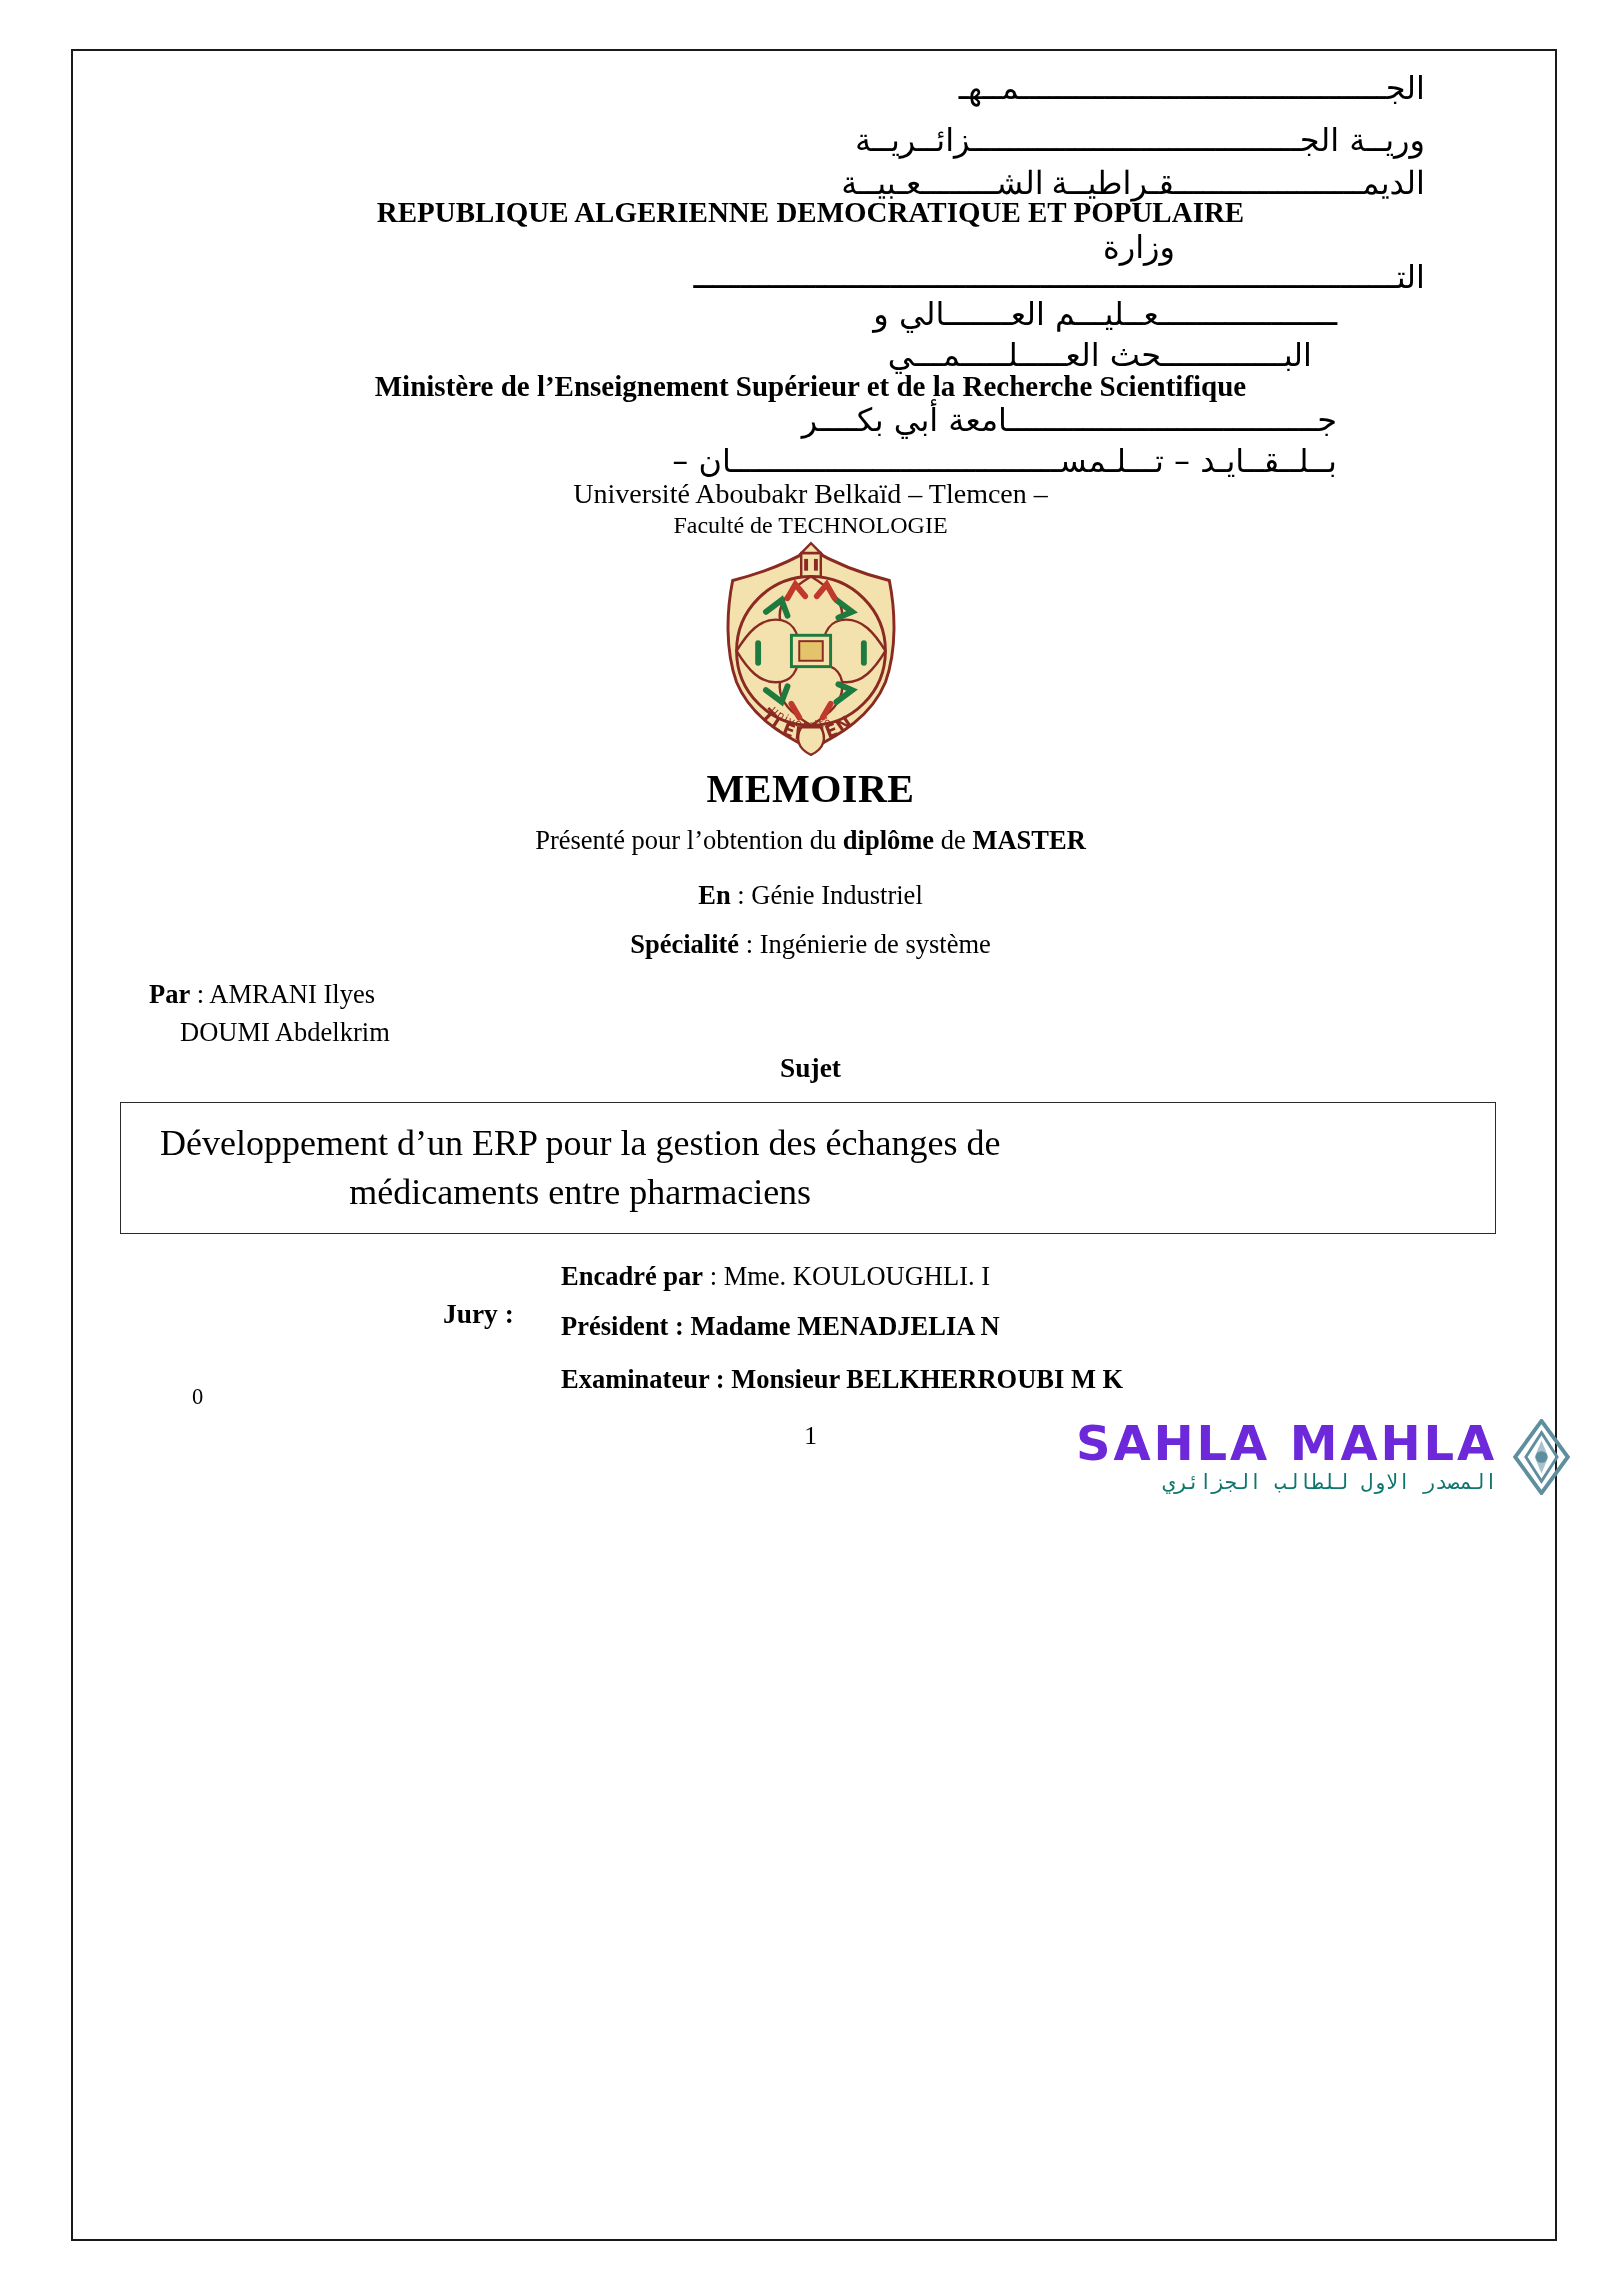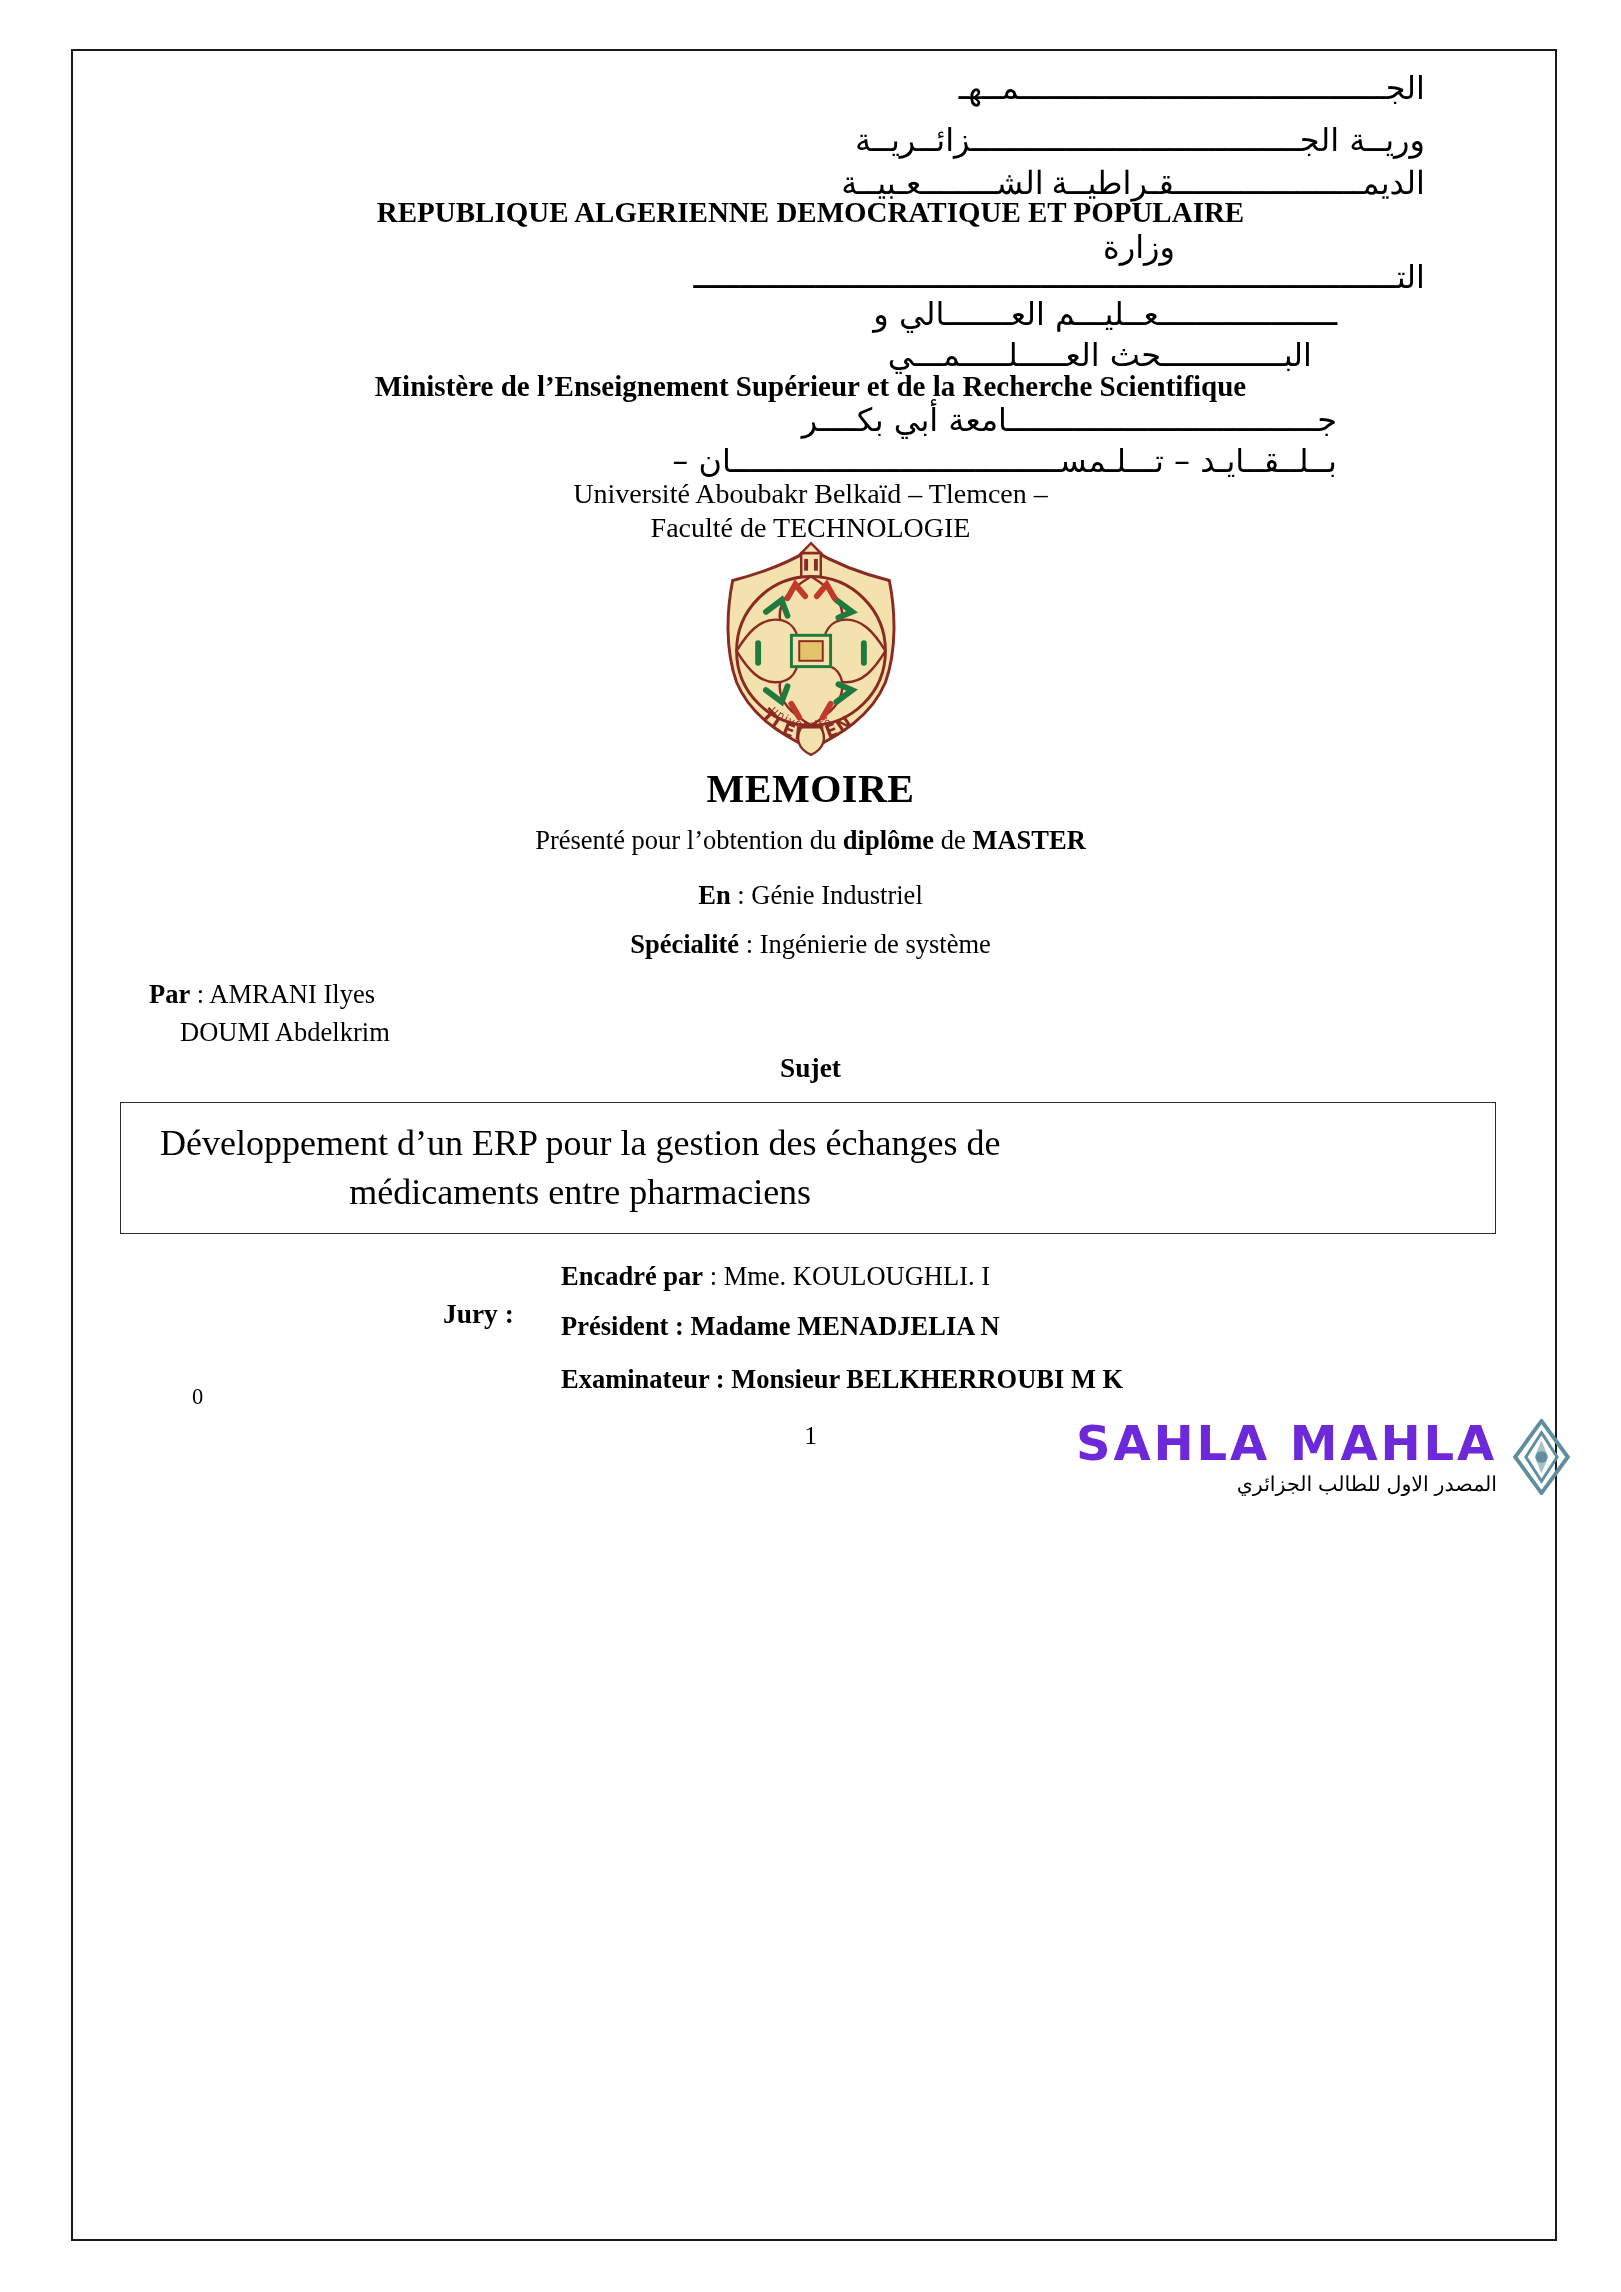--- a/index.html
+++ b/index.html
@@ -175,23 +175,23 @@
     line-height: 1;
   }
   .wm-main {
     font-family: "DejaVu Sans", "Liberation Sans", sans-serif;
     font-weight: bold;
     font-size: 48px;
     letter-spacing: 2.9px;
     color: #6d28d9;
   }
   .wm-sub {
-    font-family: Liberation Sans, sans-serif;
+    font-family: Liberation Mono, monospace;
     font-size: 20.6px;
-    color: #000000;
+    color: #0f766e;
     direction: rtl;
     margin-top: 6.9px;
   }
   .wm-mark {
     color: #5f8f9e;
   }
 </style>
 </head>
 <body>
 
@@ -229,21 +229,21 @@
   <div class="fr-bold-center" style="top:370px;">Ministère de l’Enseignement Supérieur et de la Recherche Scientifique</div>
 
   <div class="arabic-block" style="top:400px; left:196px; right:284px;">
     <span class="arabic-line">جـــــــــــــــــــــــــــــــــامعة أبي بكــــر</span>
   </div>
   <div class="arabic-block" style="top:441px; left:147px; right:284px;">
     <span class="arabic-line">بــلــقــايـد – تـــلـمســـــــــــــــــــــــــــــــــــان –</span>
   </div>
 
   <div class="fr-center" style="top:478px; font-size:28px;">Université Aboubakr Belkaïd  – Tlemcen –</div>
-  <div class="fr-center" style="top:512px; font-size:28px;">Faculté de TECHNOLOGIE</div>
+  <div class="fr-center" style="top:512px; font-size:24px;">Faculté de TECHNOLOGIE</div>
 
   <div class="logo-wrap" style="top:541px;">
     <svg width="235" height="216" viewBox="0 0 240 220" xmlns="http://www.w3.org/2000/svg">
 
       <path d="M120 8 C150 26 176 34 200 40 C206 70 208 110 196 144 C182 178 150 198 120 212
                C90 198 58 178 44 144 C32 110 34 70 40 40 C64 34 90 26 120 8 Z" fill="#f3e2ae" stroke="#8a2a22" stroke-width="3"></path>
 
       <rect x="110" y="12" width="20" height="34" fill="#f3e2ae" stroke="#8a2a22" stroke-width="2.5"></rect>
       <rect x="113" y="18" width="4" height="12" fill="#8a2a22"></rect>
       <rect x="123" y="18" width="4" height="12" fill="#8a2a22"></rect>

